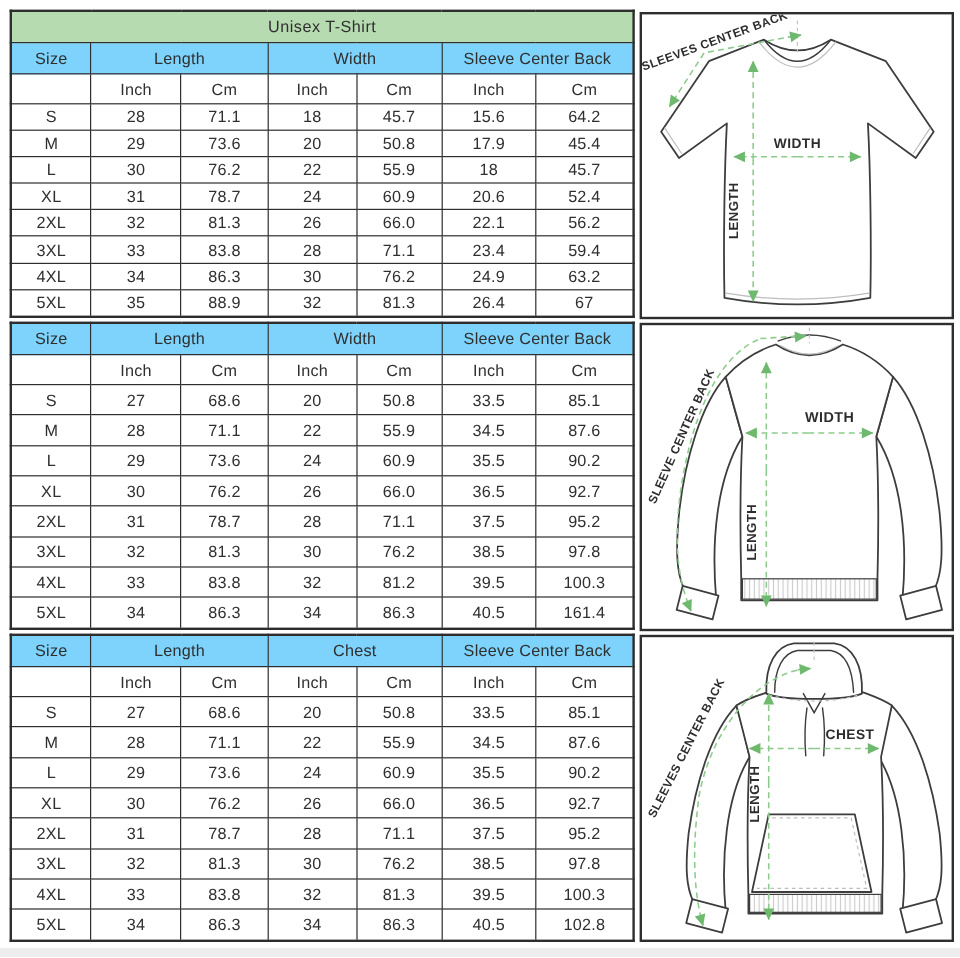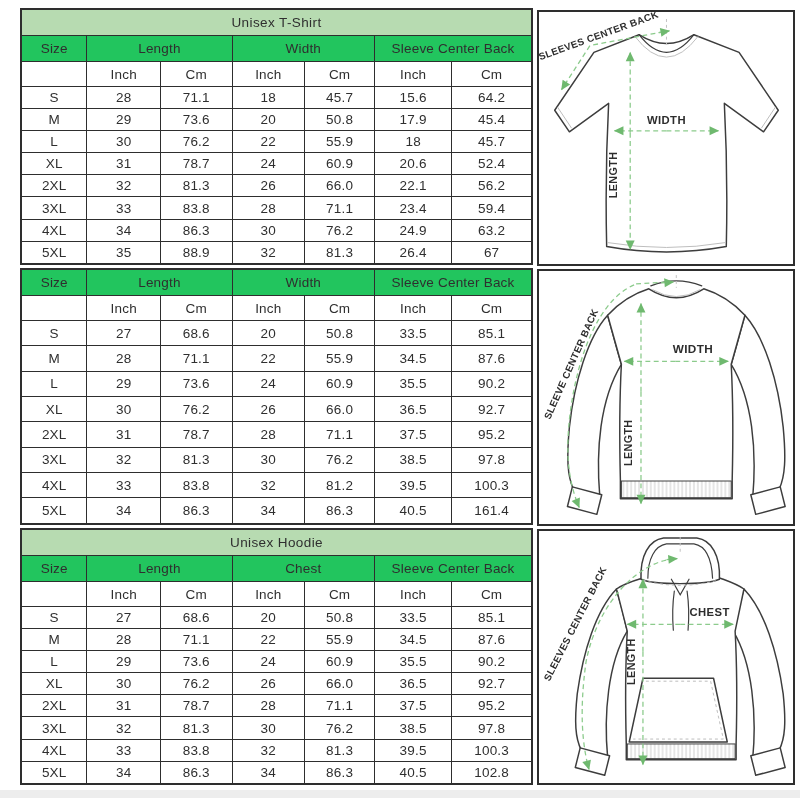--- a/index.html
+++ b/index.html
@@ -1,28 +1,28 @@
 <!DOCTYPE html>
 <html><head>
 <meta charset="utf-8">
 <style>
   html,body{margin:0;padding:0;background:#fff;}
   .page{width:800px;height:798px;background:#ffffff;position:relative;
         font-family:"Liberation Sans",sans-serif;overflow:hidden;}
-  .layout{display:flex;padding:8px 5px 0 20px;gap:4px;}
+  .layout{display:flex;padding:8px 5px 0 8px;gap:4px;}
   .left-col{width:521px;display:flex;flex-direction:column;gap:3px;}
   .right-col{width:262px;display:flex;flex-direction:column;gap:3px;padding-top:2px;}
 
   .size-table{height:257px;}
   table.chart{width:100%;height:100%;border-collapse:collapse;table-layout:fixed;
               border:2px solid #2e2e2e;}
   table.chart td{border:1px solid #2e2e2e;text-align:center;vertical-align:middle;
                  color:#2f2f2f;padding:0;letter-spacing:.2px;}
   tr.title-row td{background:#b7dbb1;font-size:16.5px;letter-spacing:.4px;height:25px;}
-  tr.group-row td{background:#22c55e;font-size:15px;height:25px;}
+  tr.group-row td{background:#7dd3fc;font-size:15px;height:25px;}
   tr.sub-row td{font-size:14.5px;height:24px;}
   tbody.rows-host tr td{font-size:13.5px;}
 
   .panel{flex:1;border:2px solid #2e2e2e;background:#fff;}
   .panel svg{display:block;width:100%;height:100%;}
 
   .bottom-strip{position:absolute;left:0;bottom:0;width:800px;height:8px;background:#ededed;}
 
   .outline{fill:#ffffff;stroke:#3d3d3d;stroke-width:1.5;stroke-linejoin:round;}
   .detail{fill:none;stroke:#3d3d3d;stroke-width:1.2;stroke-linecap:round;}
@@ -253,23 +253,20 @@
           <colgroup>
             <col style="width:12.9%">
               <col style="width:14.4%">
               <col style="width:14.0%">
             <col style="width:14.2%">
               <col style="width:13.7%">
               <col style="width:15.1%">
               <col style="width:15.7%">
           </colgroup>
           <tbody class="rows-host">
-            <tr class="title-row">
-              <td colspan="7">Unisex Hoodie</td>
-            </tr>
             <tr class="group-row">
               <td>Size</td>
               <td colspan="2">Length</td>
               <td colspan="2">Chest</td>
               <td colspan="2">Sleeve Center Back</td>
             </tr>
             <tr class="sub-row">
               <td></td>
               <td>Inch</td>
               <td>Cm</td>

